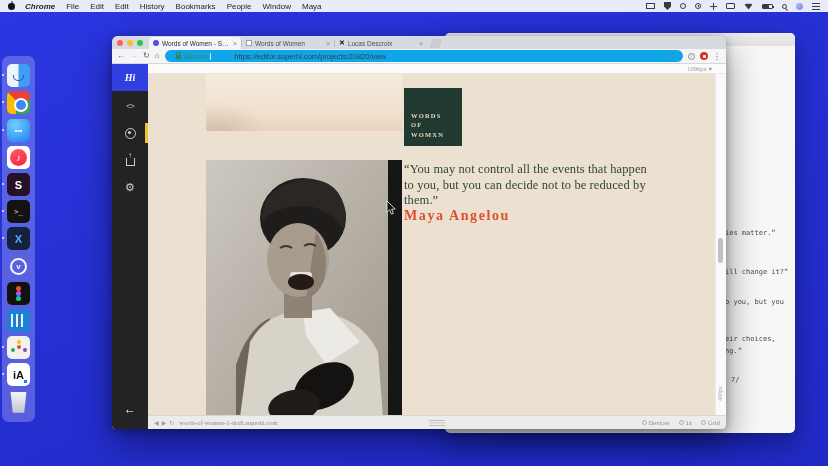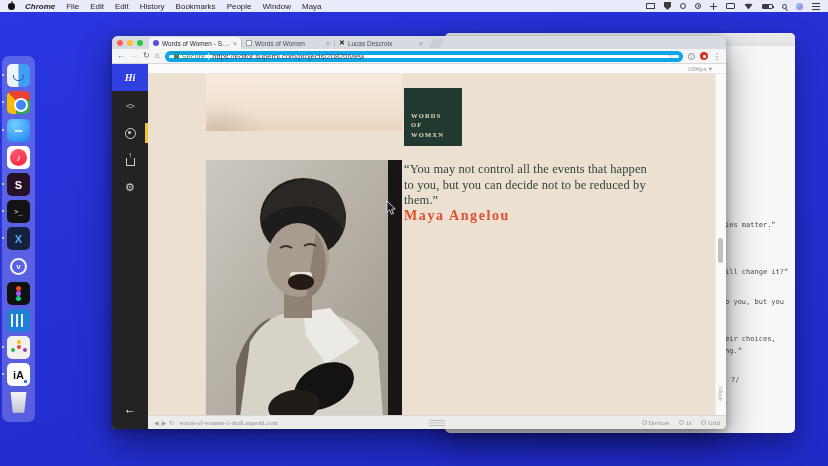--- a/index.html
+++ b/index.html
@@ -102,28 +102,28 @@
   .fav-superhi { background:#5b4ae0; border-radius:50%; }
   .fav-doc { border:1px solid #9aa0a8; background:#fff; }
   .fav-x { font-size:7px; font-weight:bold; color:#111; line-height:6px; width:auto; }
   .tabsep { width:1px; height:7px; background:#b8bcc3; margin-bottom:2px; }
   .newtab { width:10px; height:9px; background:#c9cdd3; margin:0 0 1px 4px; transform:skewX(-20deg); border-radius:1px; }
 
   .toolbar { height:15px; background:#f4f5f6; border-bottom:1px solid #d8d8d8;
     display:flex; align-items:center; padding:0 5px; gap:5px; }
   .navic { font-size:8px; color:#5f6368; line-height:1; }
   .navic.dim { color:#b9bcc1; }
-  .omnibox { flex:1; height:11px; background:#fff; border:4px solid #0ea5e9; border-radius:6px;
+  .omnibox { flex:1; height:11px; background:#fff; border:6px solid #0ea5e9; border-radius:6px;
     display:flex; align-items:center; padding:0 5px; gap:3px; font-size:7.5px; }
   .lock { width:5px; height:4px; background:#35855a; border-radius:1px; position:relative; flex:none; margin-top:2px; }
   .lock::before { content:""; position:absolute; top:-3px; left:0.5px; width:3px; height:3px;
     border:1px solid #35855a; border-bottom:none; border-radius:2px 2px 0 0; }
   .secure { color:#35855a; }
   .obsep { width:1px; height:7px; background:#ddd; }
-  .url { color:#3b3f45; white-space:nowrap; overflow:hidden; }
+  .url { color:#3b3f45; white-space:nowrap; overflow:hidden;margin-left:20px; }
   .obicons { display:flex; align-items:center; gap:5px; }
   .star { color:#8a8f97; font-size:8px; }
   .ext-info { width:7px; height:7px; border:1px solid #8a8f97; border-radius:50%; font-size:5px;
     color:#8a8f97; display:flex; align-items:center; justify-content:center; }
   .ext-red { width:8px; height:8px; background:#d93025; border-radius:50%; position:relative; }
   .ext-red::after { content:""; position:absolute; inset:2.5px; background:#fff; border-radius:1px; opacity:.9; }
   .kebab { color:#5f6368; font-size:8px; }
 
   .chrome-body { flex:1; display:flex; min-height:0;font-family:Liberation Serif, serif; }
 
@@ -184,21 +184,21 @@
 </style>
 </head>
 <body>
 
 <div class="desktop">
 
   <div class="bgwin">
     <div class="bgtitle">
       <span class="frag-title">fik</span>
     </div>
-    <div class="frag" style="top:188px">ies matter.”</div>
+    <div class="frag" style="top:196px">ies matter.”</div>
     <div class="frag" style="top:235px">ill change it?”</div>
     <div class="frag" style="top:265px">o you, but you</div>
     <div class="frag" style="top:302px">eir choices,</div>
     <div class="frag" style="top:314px">ng.”</div>
     <div class="frag" style="top:343px; left:286px">7/</div>
   </div>
 
   <div class="chrome">
     <div class="tabstrip">
       <div class="lights">

